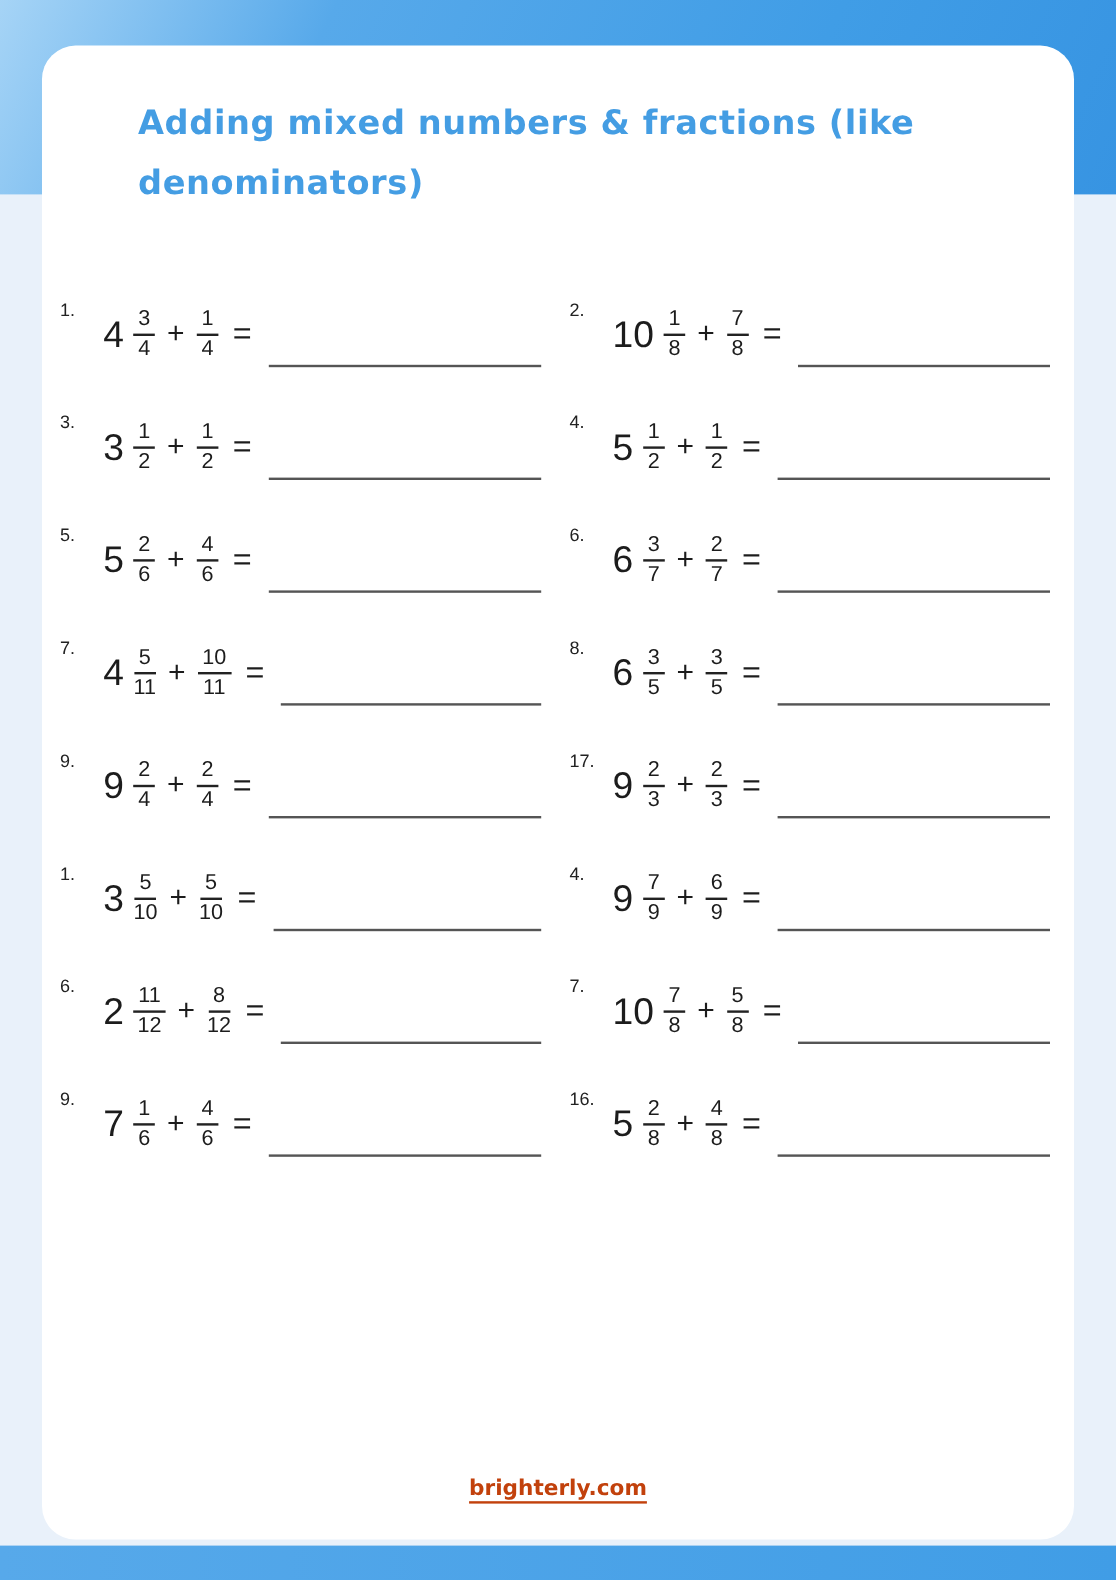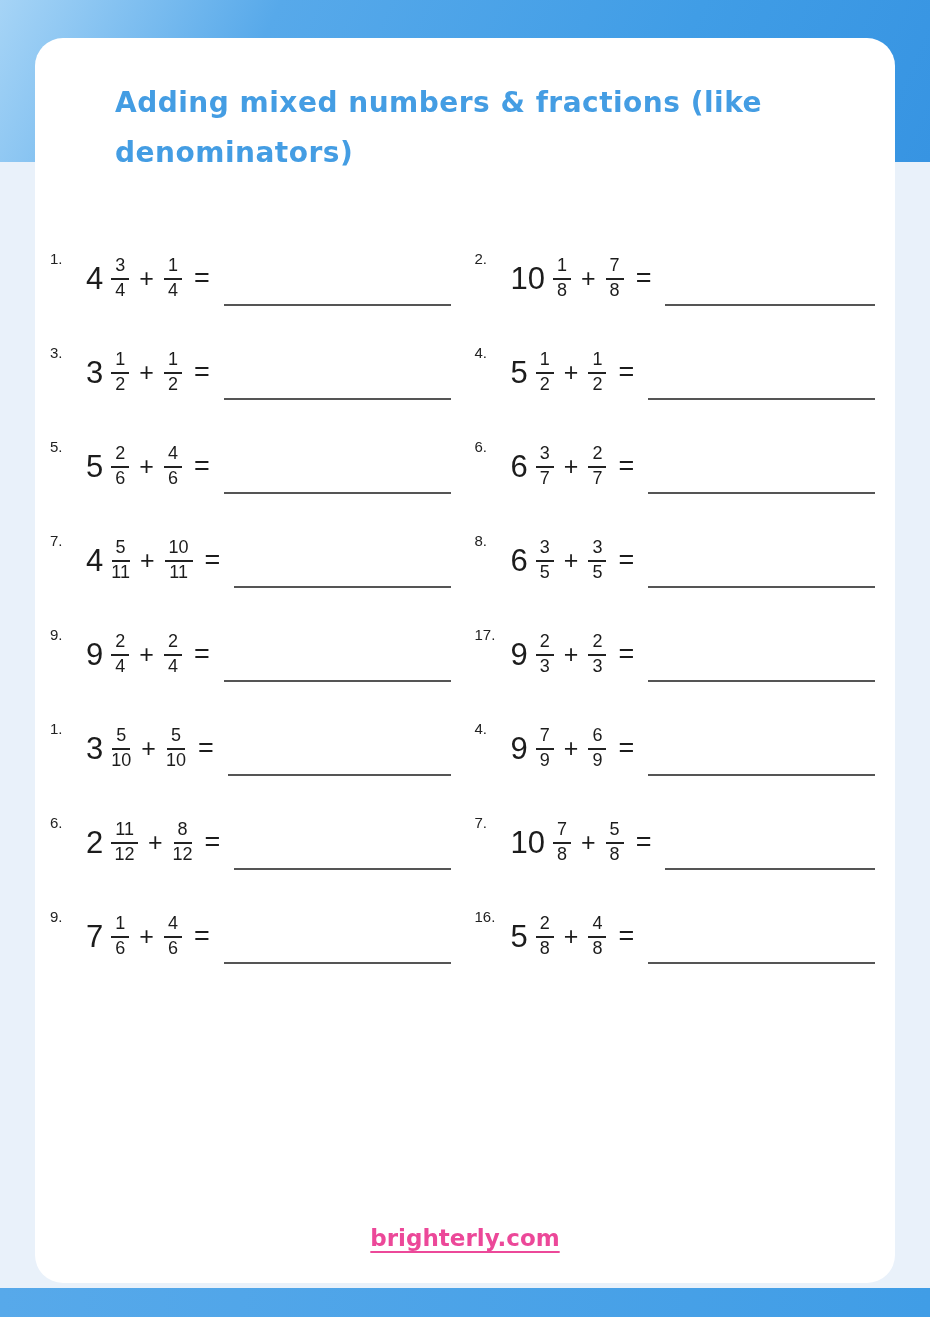--- a/index.html
+++ b/index.html
@@ -79,22 +79,22 @@
     align-self:flex-end;
     margin:0 0 2px 14px;
     height:0;
   }
   .footer{
     position:absolute;bottom:32px;left:0;width:100%;
     text-align:center;
   }
   .footer a{
     font-family:"DejaVu Sans",sans-serif;
-    font-size:23px;font-weight:bold;
-    color:#ec4899;
+    font-size:18px;font-weight:bold;
+    color:#c2410c;
     text-decoration:underline;
     text-decoration-thickness:2px;
     text-underline-offset:5px;
   }
 </style>
 </head>
 <body>
 
 <div class="page">
   <div class="band-top"></div>

